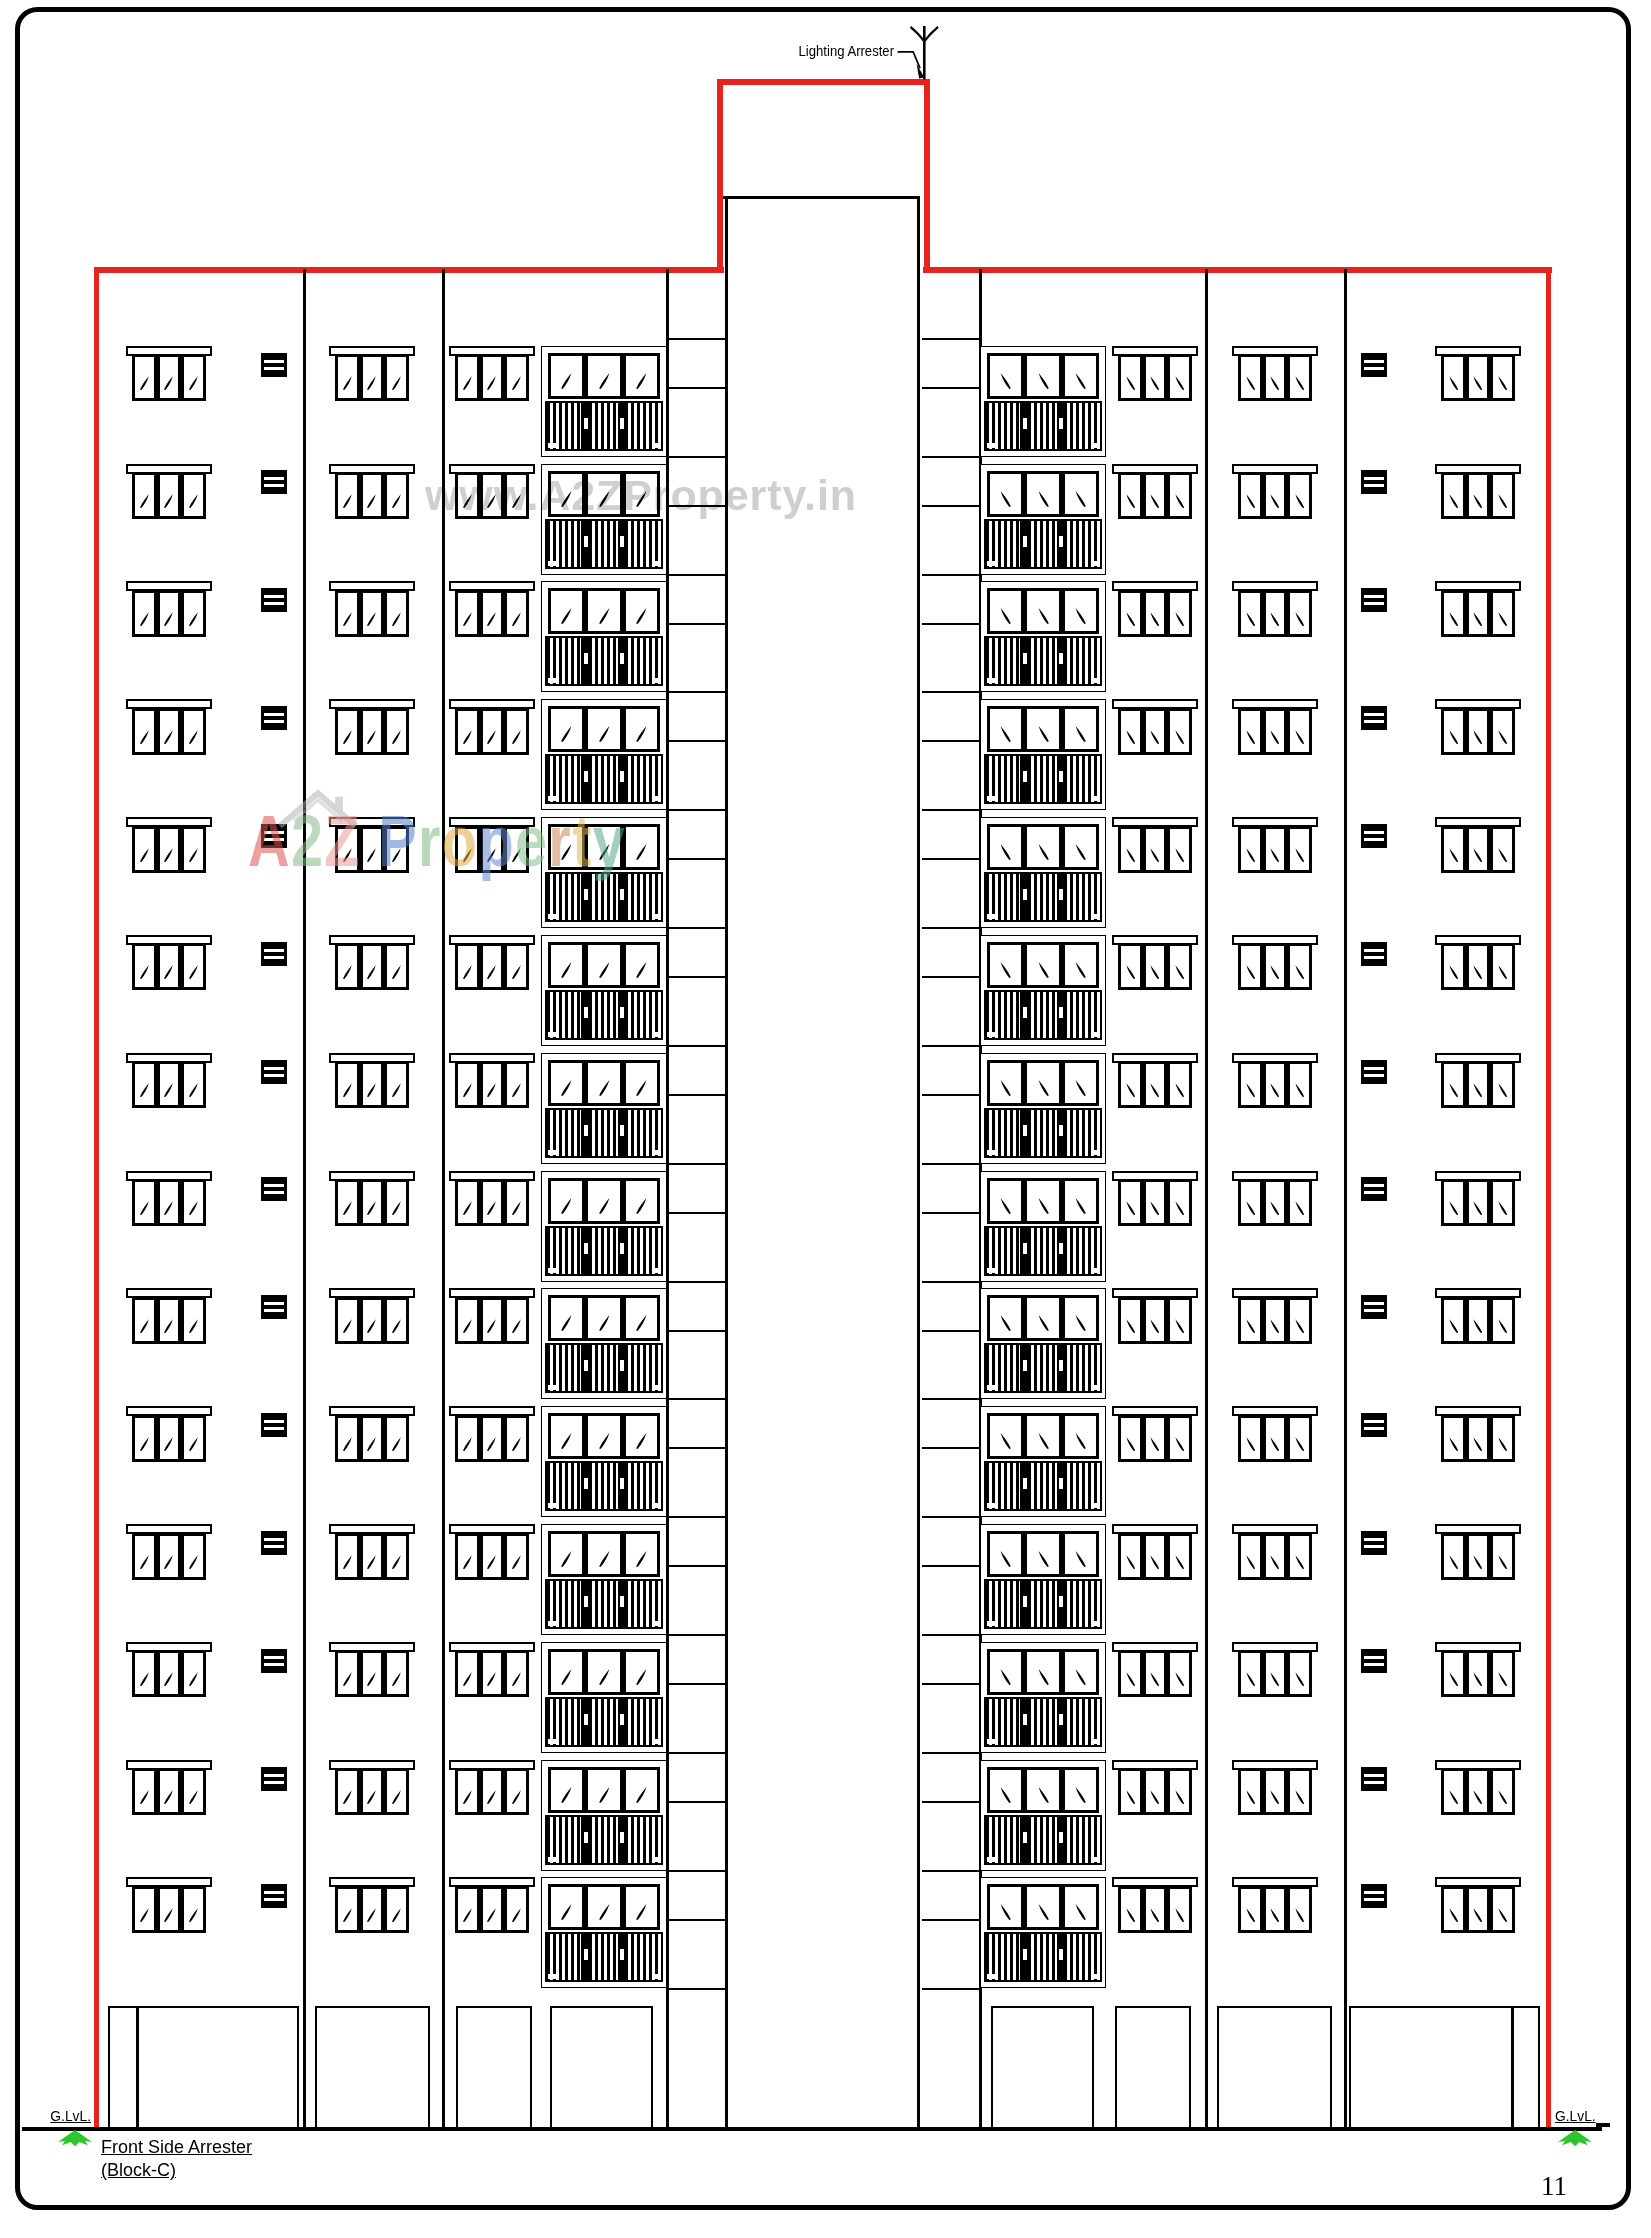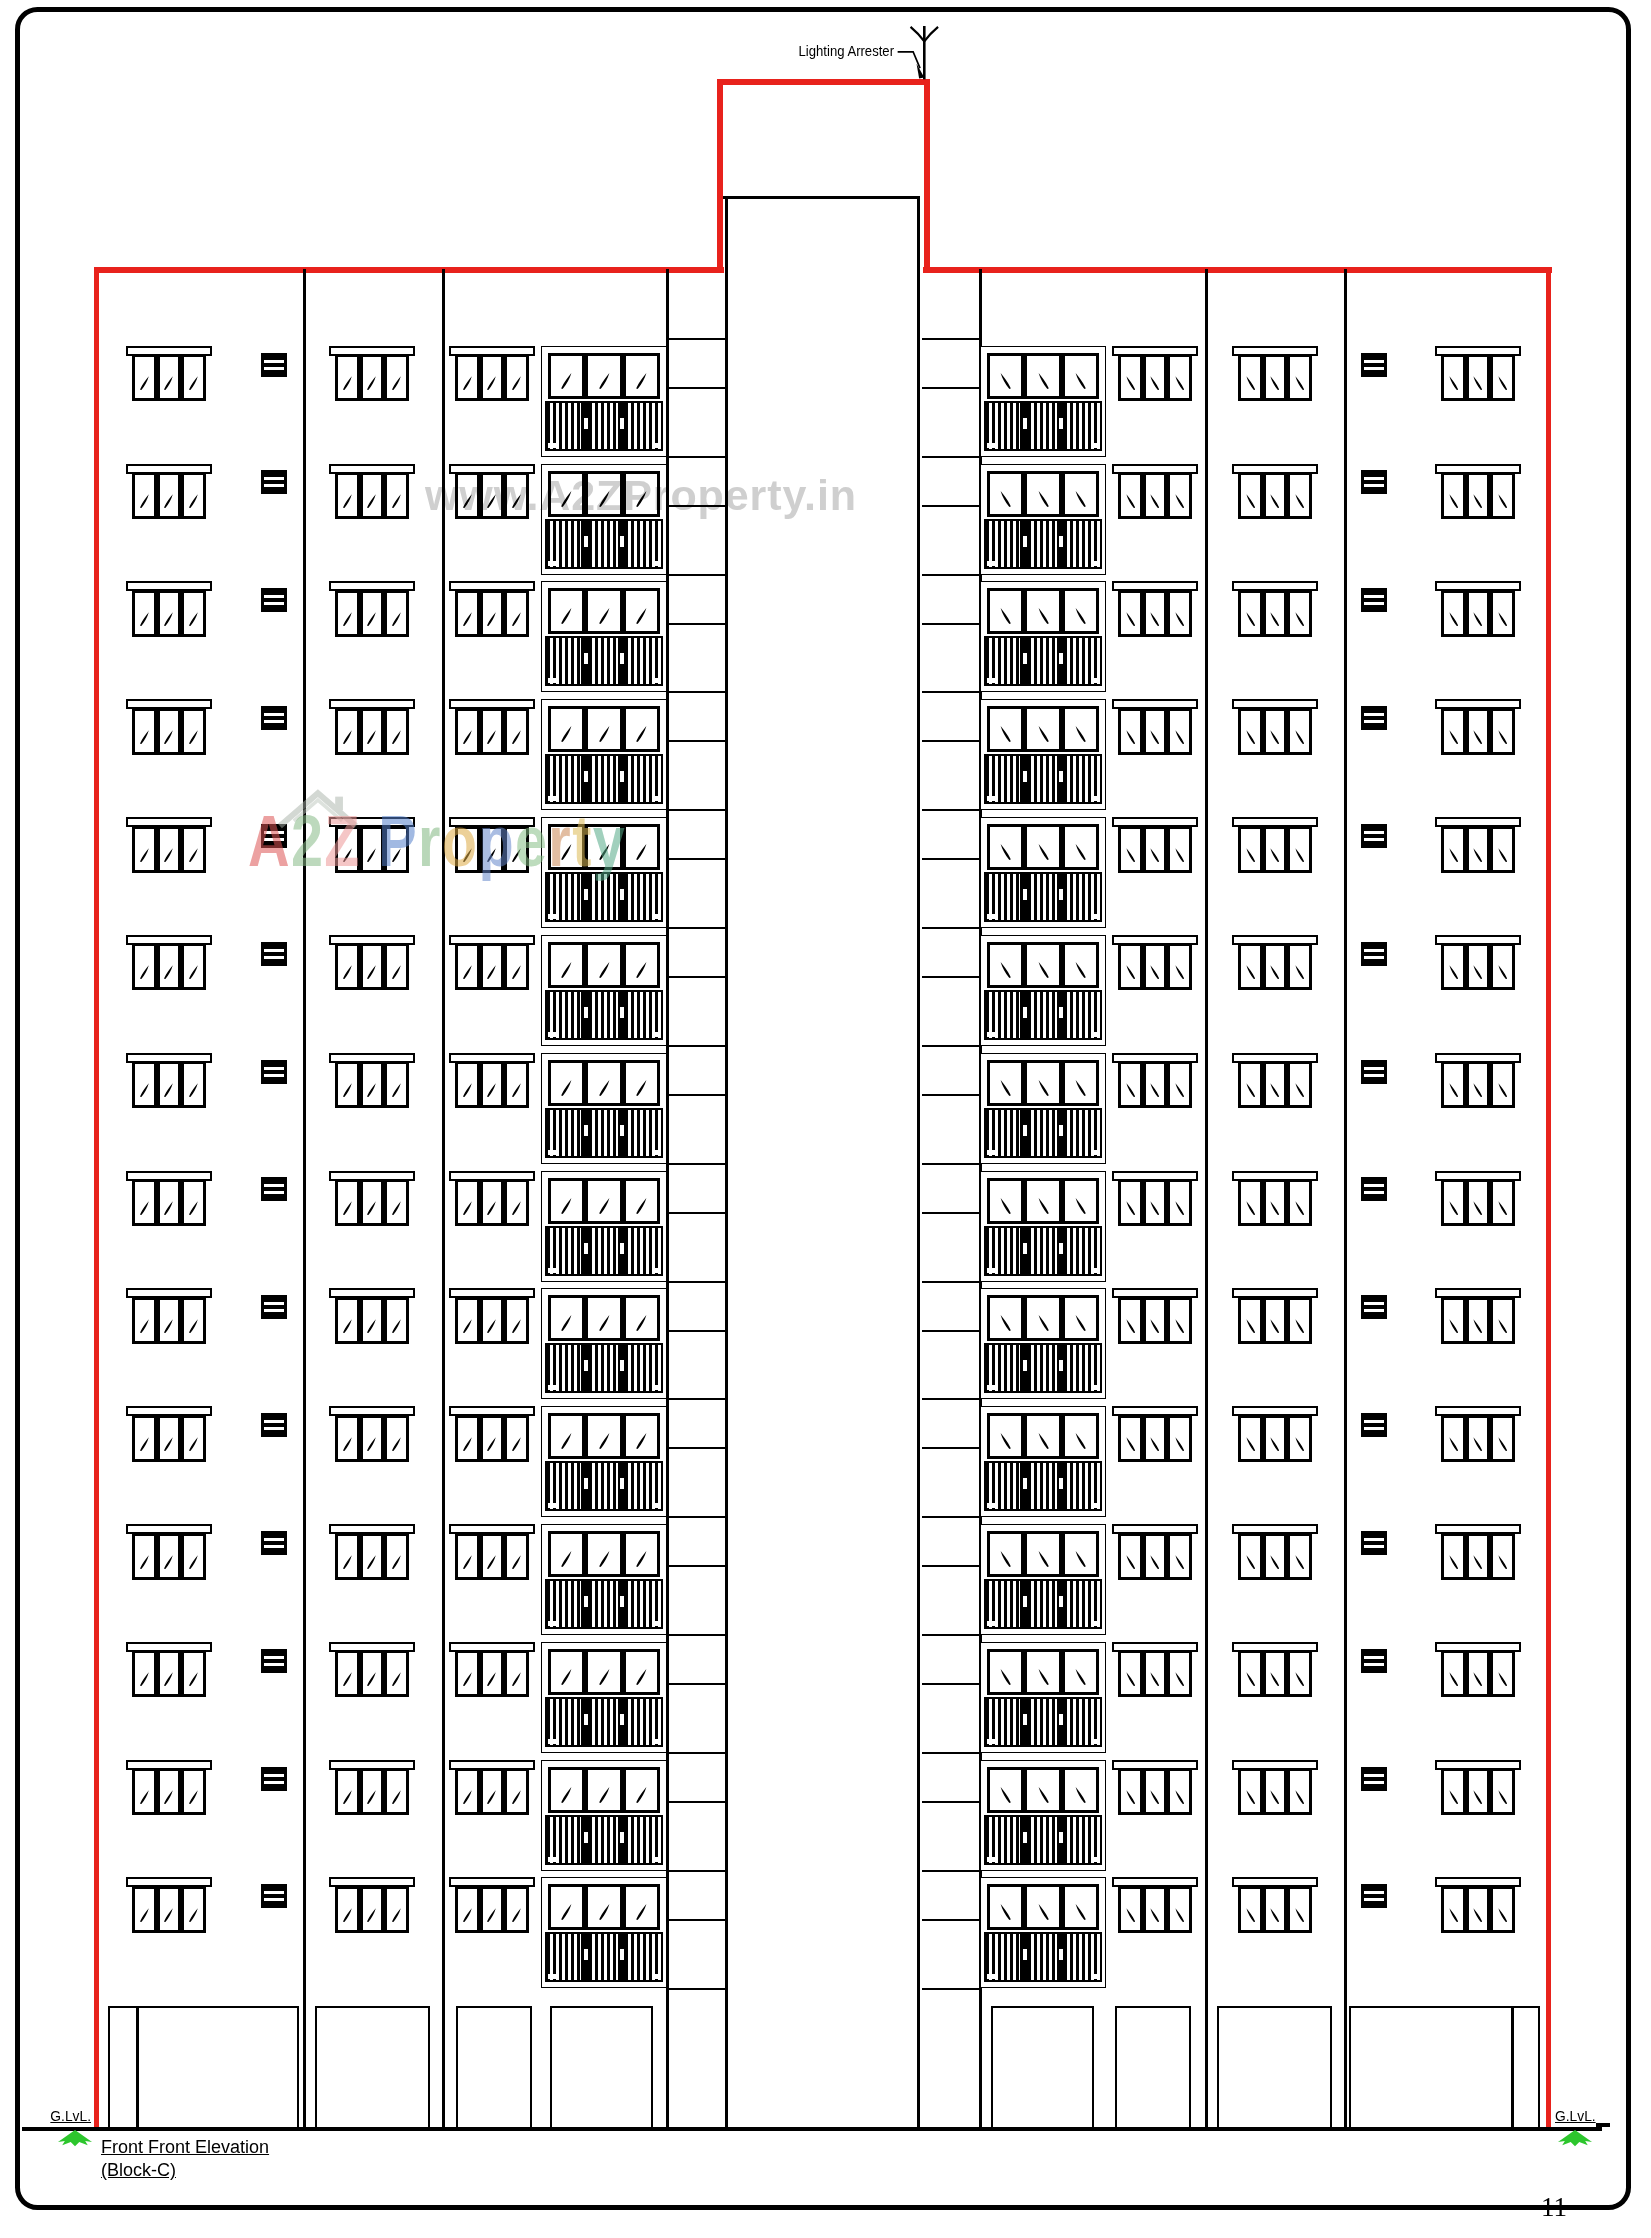--- a/index.html
+++ b/index.html
@@ -20,21 +20,21 @@
   .balc-rail{margin:1.7px 3.4px 0 3.4px;height:50px;background:repeating-linear-gradient(90deg,#000 0 3.4px,#fff 3.4px 6px);border:2.6px solid #000;box-sizing:border-box;position:relative;}
   .rail-post{position:absolute;top:0;bottom:0;width:9.5px;background:#000;}
   .rail-notch{position:absolute;width:4.3px;height:11.2px;background:#fff;top:15.5px;}
   .rail-cnr{position:absolute;bottom:0.9px;width:7.7px;height:5.2px;background:#fff;}
   
   .stilt{border:2.6px solid #000;background:#fff;box-sizing:border-box;}
   .lbl{color:#000;white-space:nowrap;}
   .under{text-decoration:underline;}
   .wm-url{font-size:43px;letter-spacing:0.9px;color:#cfcfcf;mix-blend-mode:multiply;font-weight:bold;}
   .wm-brand{font-size:72px;font-weight:bold;letter-spacing:1.7px;opacity:.55;transform:scaleX(.8);transform-origin:left top;}
-  .pageno{font-family:"Liberation Serif",serif;font-size:27px;margin-top:21px;}
+  .pageno{font-family:"Liberation Serif",serif;font-size:27px;}
 </style>
 </head>
 <body>
 
 <div class="abs frame" style="left:14.6px;top:6.9px;width:1606px;height:2193px;"></div>
 
 <div class="abs" id="bld" style="left:0;top:0;width:1651px;height:2239px;">
     <div class="abs" style="left:94px;top:267px;width:630px;height:6px;background:#e8221c;"></div>
     <div class="abs" style="left:923px;top:267px;width:629px;height:6px;background:#e8221c;"></div>
     <div class="abs" style="left:94px;top:267px;width:5.2px;height:1862px;background:#e8221c;"></div>
@@ -2579,19 +2579,19 @@
 <div class="abs lbl under" style="left:1555px;top:2109px;font-size:13.8px;">G.LvL.</div>
 <svg class="abs" style="left:58px;top:2130px;" width="34" height="17" viewBox="0 0 40 20">
   <polygon points="20,0 40,14 32,13 35,18 25,14 20,19 15,14 5,18 8,13 0,14" fill="#2dc62d"></polygon>
 </svg>
 <svg class="abs" style="left:1558px;top:2130px;" width="34" height="17" viewBox="0 0 40 20">
   <polygon points="20,0 40,14 32,13 35,18 25,14 20,19 15,14 5,18 8,13 0,14" fill="#2dc62d"></polygon>
 </svg>
 <div class="abs blk" style="left:1596px;top:2123px;width:13.8px;height:4.3px;"></div>
 
 <div class="abs lbl" style="left:101px;top:2137px;font-size:18px;">
-  <span class="under">Front Front Elevation</span>
+  <span class="under">Front Side Arrester</span>
 </div>
 <div class="abs lbl" style="left:101px;top:2160px;font-size:18px;">
   <span class="under">(Block-C)</span>
 </div>
 <div class="abs lbl pageno" style="left:1541px;top:2171px;">11</div>
 
 
 </body></html>

